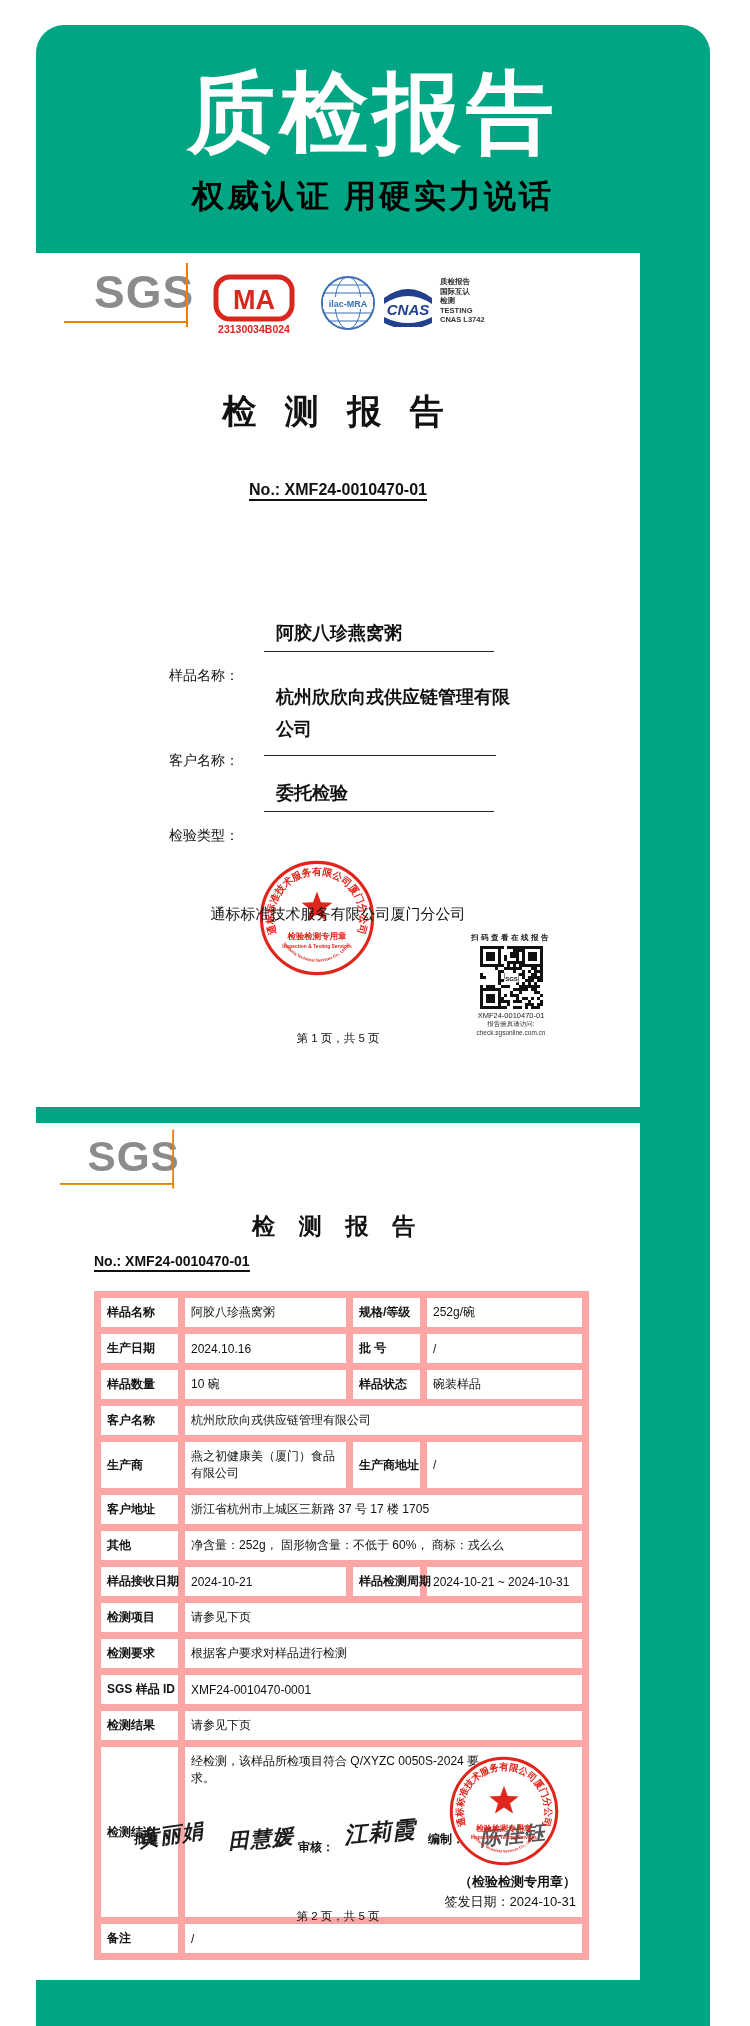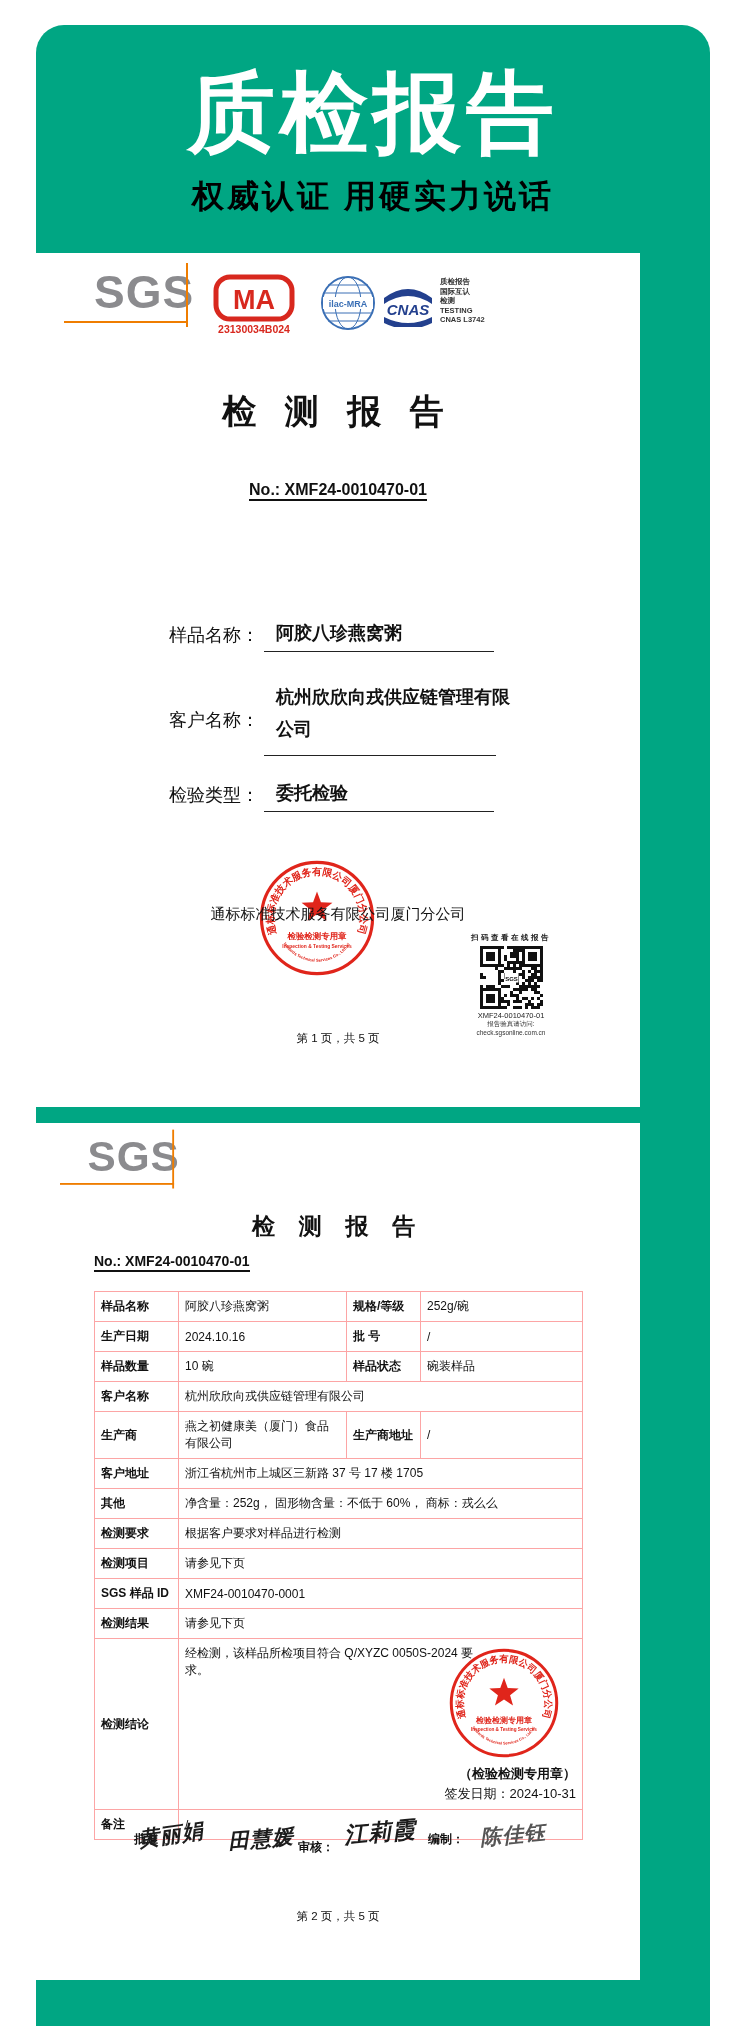--- a/index.html
+++ b/index.html
@@ -29,21 +29,21 @@
   .cnas-box{position:absolute;left:346px;top:30px;width:52px;height:44px;}
   .cnas-lines{position:absolute;left:404px;top:24px;width:70px;font-size:7.5px;line-height:9.5px;
         color:#333;font-weight:600;}
   .cnas-lines .b{font-weight:700;}
 
   .doc-title{position:absolute;top:136px;left:0;width:100%;text-align:center;
         font-family:"Liberation Serif",serif;font-size:34px;font-weight:700;letter-spacing:10px;}
   .doc-no{position:absolute;top:228px;left:0;width:100%;text-align:center;font-size:16px;font-weight:800;}
   .doc-no span{border-bottom:2px solid #111;padding-bottom:1px;}
 
-  .field-label{position:absolute;font-family:"Liberation Serif",serif;font-size:18px;color:#111;}
+  .field-label{position:absolute;font-family:"Liberation Serif",serif;font-size:14px;color:#111;margin-top:44px;}
   .field-value{position:absolute;font-size:18px;font-weight:600;color:#111;}
   .field-line{position:absolute;height:1px;background:#222;}
 
   .stamp-slot{position:absolute;z-index:1;}
   .stamp1{left:222px;top:606px;width:118px;height:118px;}
   .company-line{position:absolute;top:652px;left:0;width:100%;text-align:center;z-index:2;
         font-size:15px;font-family:"Liberation Serif",serif;color:#111;}
 
   .qr-block{position:absolute;left:430px;top:680px;width:90px;text-align:center;}
   .qr-caption{font-size:7.5px;letter-spacing:2.5px;font-weight:600;color:#222;}
@@ -58,21 +58,21 @@
 
   
   .sgslogo.small{transform:scale(.92);transform-origin:top left;}
   .doc-title2{position:absolute;top:88px;left:0;width:100%;text-align:center;
         font-family:"Liberation Serif",serif;font-size:23px;font-weight:700;letter-spacing:9px;}
   .doc-no2{position:absolute;top:130px;left:58px;font-size:14px;font-weight:800;}
   .doc-no2 span{border-bottom:2px solid #111;padding-bottom:1px;}
 
   table.report{position:absolute;left:58px;top:168px;width:488px;border-collapse:collapse;
         font-size:12px;color:#111;table-layout:fixed;}
-  table.report td{border:1px solid #fca5a5;padding:6px 6px;vertical-align:middle;word-wrap:break-word;}
+  table.report td{border:7px solid #fca5a5;padding:6px 6px;vertical-align:middle;word-wrap:break-word;}
   table.report td.lbl{font-weight:700;white-space:nowrap;overflow:visible;}
   .concl-cell{position:relative;height:158px;vertical-align:top !important;}
   .concl-text{position:absolute;top:6px;left:6px;width:290px;line-height:1.4;}
   .stamp2{right:22px;top:8px;width:112px;height:112px;}
   .stamp-note{position:absolute;right:6px;bottom:26px;font-size:13px;font-weight:700;
         font-family:"Liberation Serif",serif;margin-top:24px;}
   .issue-date{position:absolute;right:6px;bottom:6px;font-size:13px;}
 
   .sig-label{position:absolute;font-size:12px;font-weight:700;color:#111;}
   .sig{position:absolute;font-family:"Liberation Serif",serif;font-style:italic;font-weight:700;
@@ -368,26 +368,32 @@
         </tr>
         <tr>
           <td class="lbl">客户地址</td>
           <td colspan="3">浙江省杭州市上城区三新路 37 号 17 楼 1705</td>
         </tr>
         <tr>
           <td class="lbl">其他</td>
           <td colspan="3">净含量：252g， 固形物含量：不低于 60%， 商标：戎么么</td>
         </tr>
         <tr>
+          <td class="lbl">样品接收日期</td>
+          <td>2024-10-21</td>
+          <td class="lbl">样品检测周期</td>
+          <td>2024-10-21 ~ 2024-10-31</td>
+        </tr>
+        <tr>
+          <td class="lbl">检测项目</td>
+          <td colspan="3">请参见下页</td>
+        </tr>
+        <tr>
           <td class="lbl">检测要求</td>
           <td colspan="3">根据客户要求对样品进行检测</td>
-        </tr>
-        <tr>
-          <td class="lbl">检测项目</td>
-          <td colspan="3">请参见下页</td>
         </tr>
         <tr>
           <td class="lbl">SGS 样品 ID</td>
           <td colspan="3">XMF24-0010470-0001</td>
         </tr>
         <tr>
           <td class="lbl">检测结果</td>
           <td colspan="3">请参见下页</td>
         </tr>
         <tr>

